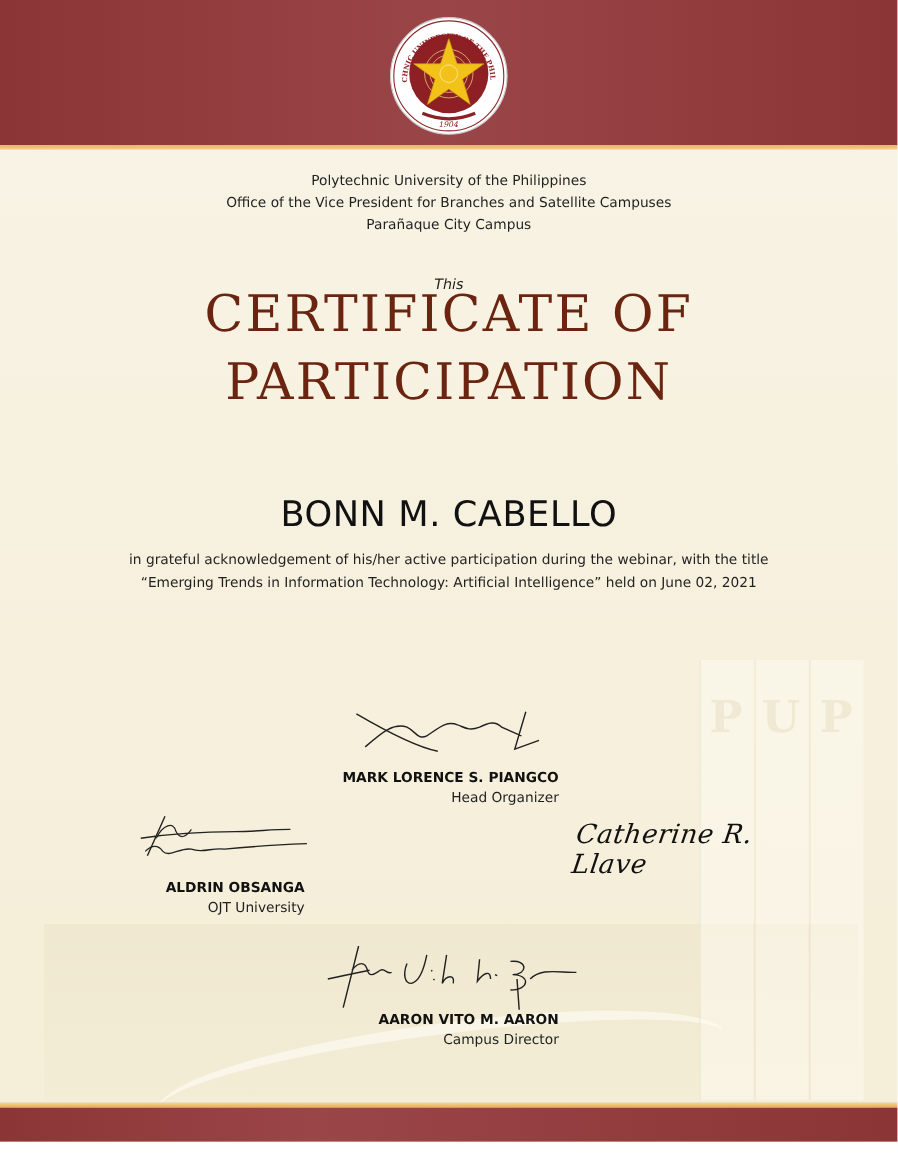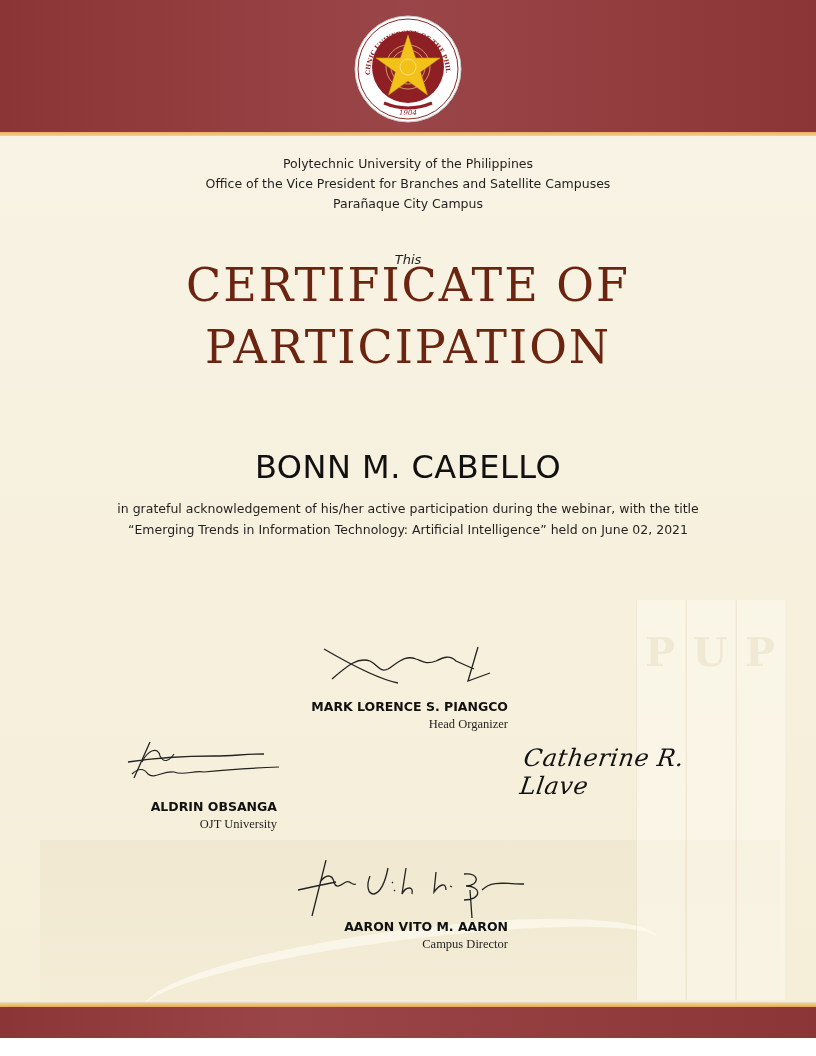--- a/index.html
+++ b/index.html
@@ -63,21 +63,21 @@
   .title {
     font-family: "DejaVu Serif", "Liberation Serif", serif;
     color: #6b2410; font-size: 46px; letter-spacing: 2px; line-height: 62px;
   }
   .recipient { font-size: 32px; color: #111; letter-spacing: 0.5px; }
   .body-text { font-size: 12.5px; line-height: 20.5px; color: #1f1f1f; }
   sup { font-size: 8px; }
 
   .sig { position: absolute; text-align: right; margin-top: 16px; }
   .sig-name { font-size: 12.5px; font-weight: bold; color: #111; white-space: nowrap; }
-  .sig-role { font-size: 12.5px; color: #1f1f1f; margin-top: 3px; white-space: nowrap; font-family: Liberation Serif, serif; }
+  .sig-role { font-size: 12.5px; color: #1f1f1f; margin-top: 3px; white-space: nowrap; }
   .sig-scribble { position: absolute; pointer-events: none; }
 </style>
 </head>
 <body>
 
 <div class="page">
 
   <div class="watermark">
     <div class="wm-building"></div>
     <div class="wm-road"></div>

